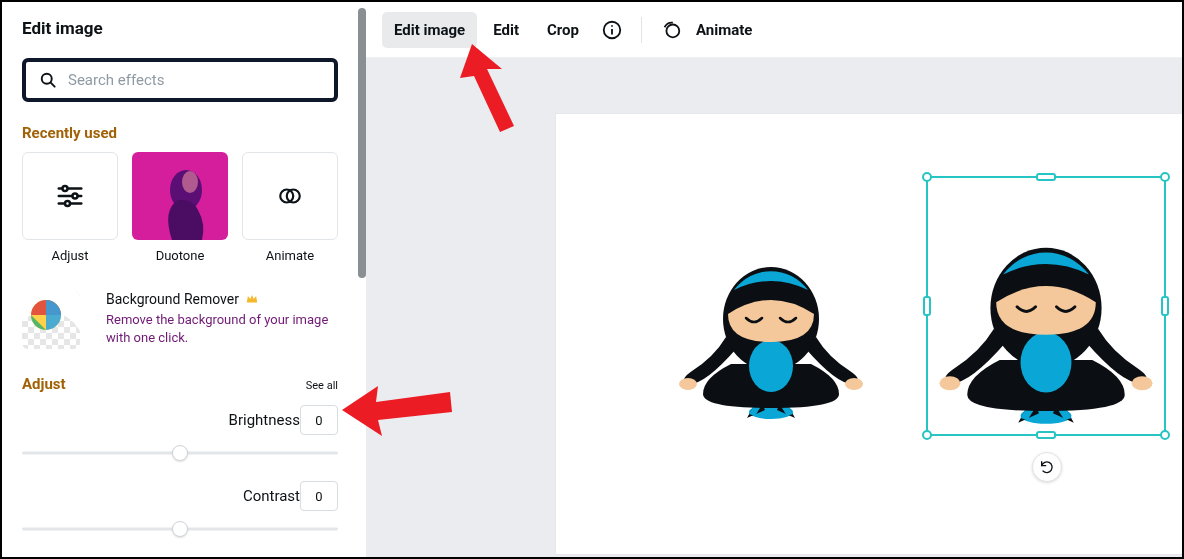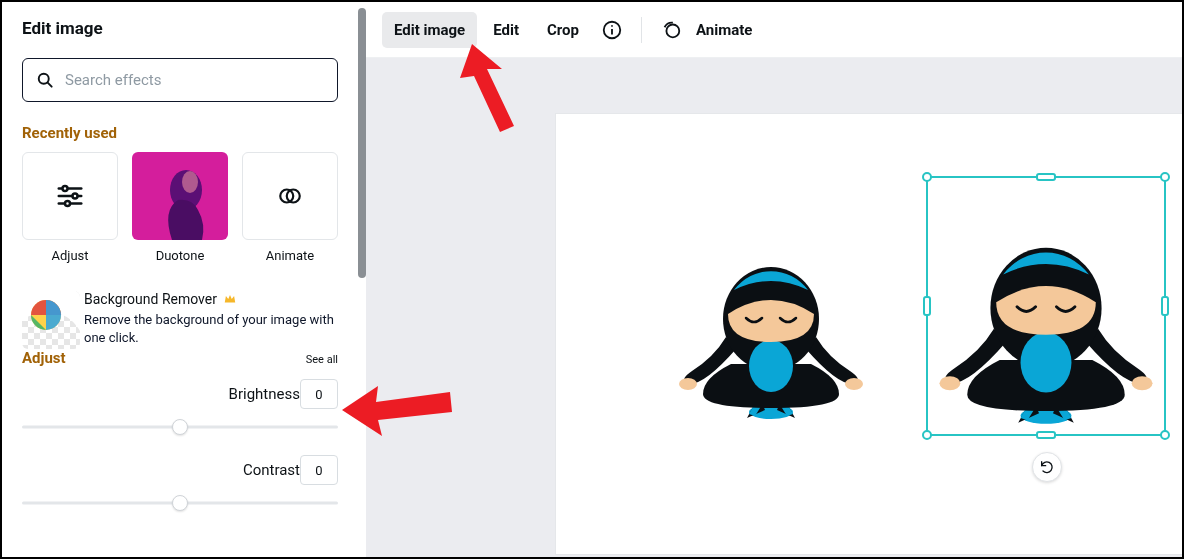--- a/index.html
+++ b/index.html
@@ -1,34 +1,34 @@
 <!DOCTYPE html>
 <html><head>
 <meta charset="utf-8">
 <style>
   *{box-sizing:border-box;margin:0;padding:0;font-family:-apple-system,BlinkMacSystemFont,"Segoe UI",Roboto,Helvetica,Arial,sans-serif}
   body{width:1184px;height:559px;background:#fff;border:2px solid #000;position:relative;overflow:hidden}
   .sidebar{position:absolute;left:0;top:0;width:356px;height:100%;background:#fff;padding:16px 20px 0 20px;display:flex;flex-direction:column}
   .sidebar-title{font-size:17px;font-weight:700;color:#0d1216;margin-bottom:20px}
-  .search-wrap{display:flex;align-items:center;border:1px solid #0f172a;border-radius:6px;height:44px;padding:17px 12px;margin-bottom:22px}
+  .search-wrap{display:flex;align-items:center;border:4px solid #0f172a;border-radius:6px;height:44px;padding:17px 12px;margin-bottom:22px}
   .search-wrap svg{flex:0 0 auto}
   .search-wrap input{border:0;outline:0;font-size:15px;margin-left:10px;flex:1;color:#0d1216}
   .search-wrap input::placeholder{color:#8f9aa3}
   .section-h{font-size:15px;font-weight:700;color:#a16207;margin-bottom:10px}
   .recent-row{display:flex;gap:14px;margin-bottom:28px}
   .tile{width:96px;display:flex;flex-direction:column;align-items:center}
   .tile-box{width:96px;height:88px;border:1px solid #e3e6e9;border-radius:6px;background:#fff;display:flex;align-items:center;justify-content:center}
   .tile-box.duotone{border:0;padding:0;overflow:hidden}
   .tile-label{font-size:13px;color:#0d1216;margin-top:8px;text-align:center}
-  .bg-remover{display:flex;gap:4px;}
+  .bg-remover{display:flex;gap:26px;margin-bottom:26px}
   .bg-thumb{width:58px;height:58px;border-radius:6px;position:relative;flex:0 0 auto;overflow:hidden}
   .bg-thumb .checker{position:absolute;inset:0;background:repeating-conic-gradient(#e6e6e6 0 25%,#fff 0 50%) 0 0/12px 12px}
   .bg-thumb svg{position:absolute;inset:0}
   .bg-text .ttl{display:flex;align-items:center;gap:6px;font-size:14px;color:#0d1216;margin-bottom:4px}
-  .bg-text .desc{font-size:13px;color:#0f172a;line-height:1.35}
+  .bg-text .desc{font-size:13px;color:#701a75;line-height:1.35}
   .adjust-head{display:flex;justify-content:space-between;align-items:baseline;margin-bottom:12px}
   .adjust-head .lnk{font-size:11px;color:#0d1216;cursor:pointer}
   .adj-row{display:flex;align-items:center;justify-content:flex-end;margin-bottom:8px}
   .adj-row label{font-size:15px;color:#0d1216}
   .adj-row input.val{width:38px;height:30px;border:1px solid #d8dde1;border-radius:4px;text-align:center;font-size:13px;color:#0d1216}
   .slider{position:relative;height:20px;margin-bottom:18px}
   .slider .track{position:absolute;left:0;right:0;top:50%;height:3px;background:#e3e6e9;border-radius:2px;transform:translateY(-50%)}
   .slider .knob{position:absolute;top:50%;left:50%;width:16px;height:16px;border-radius:50%;background:#fff;border:1px solid #d0d4d8;transform:translate(-50%,-50%);box-shadow:0 1px 2px rgba(0,0,0,.12)}
   .side-scroll{position:absolute;left:356px;top:0;width:8px;height:270px;background:#8a8f94;border-radius:4px;margin-top:6px}
 

